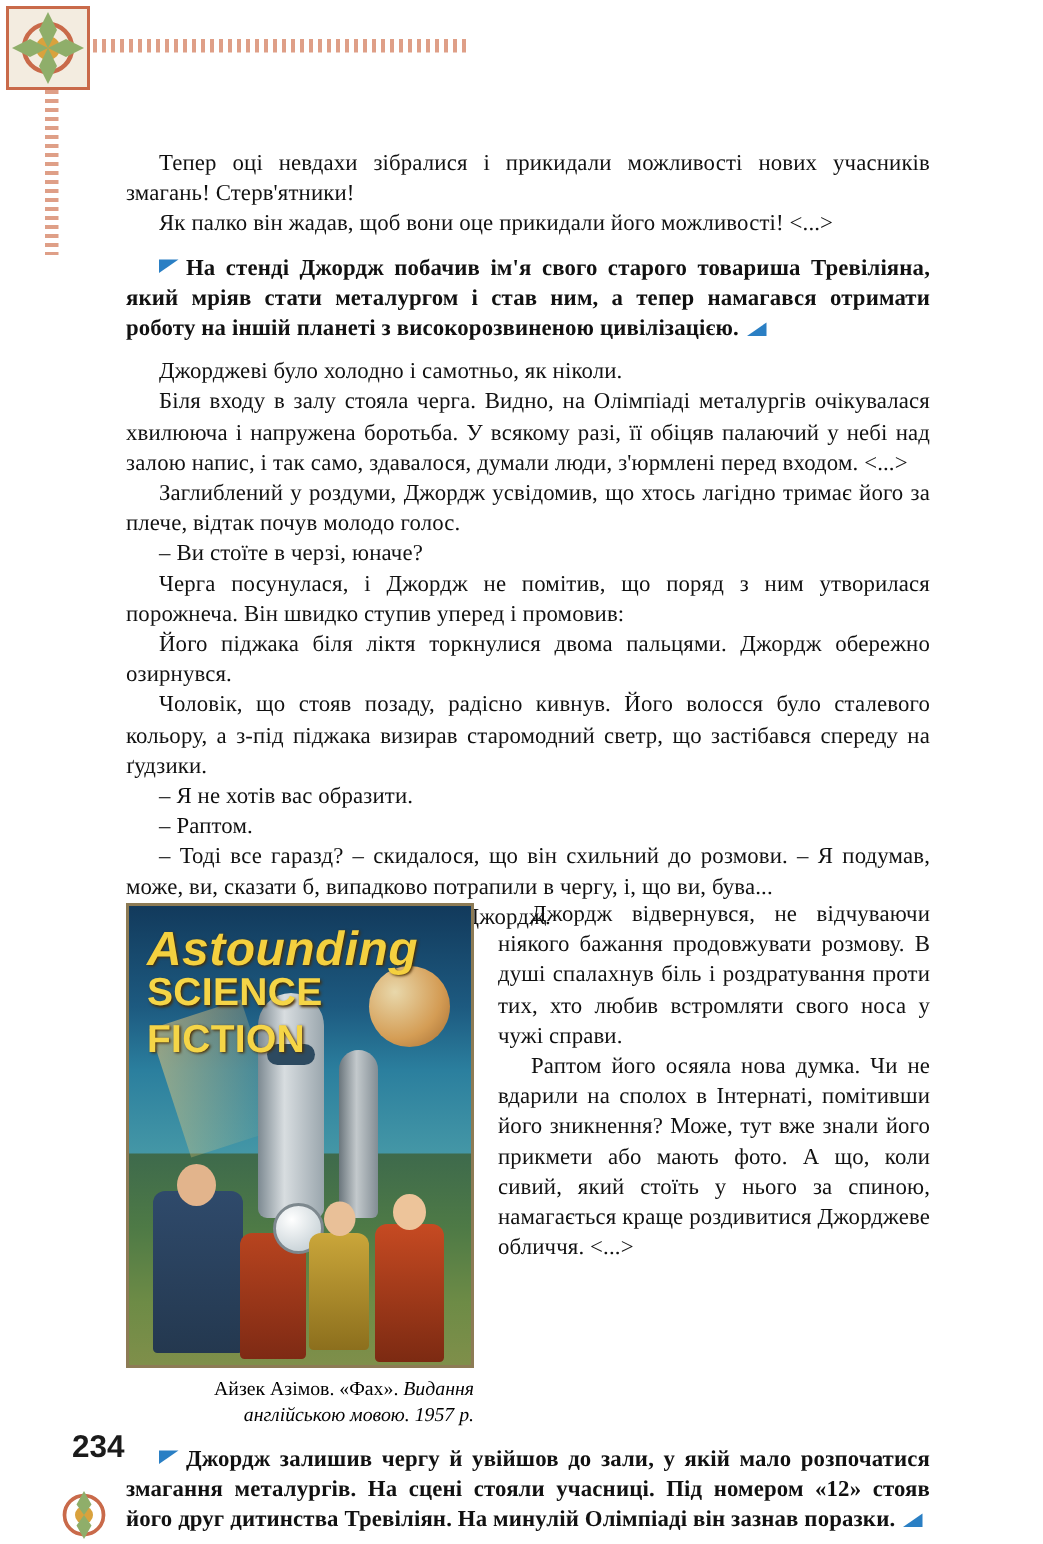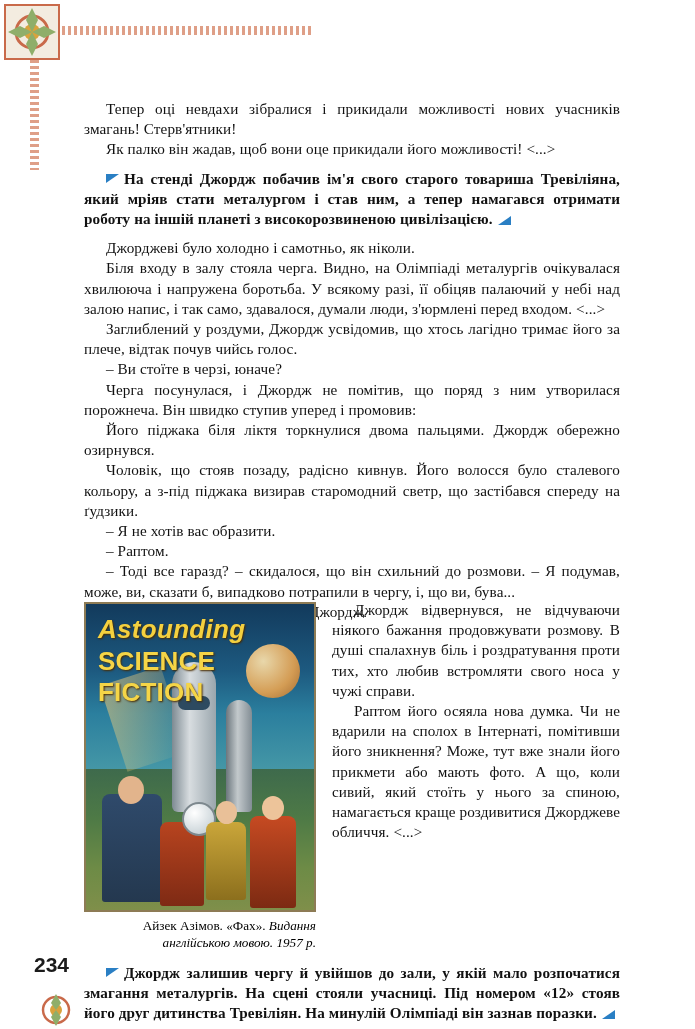--- a/index.html
+++ b/index.html
@@ -177,37 +177,37 @@
         border-radius: 50%; background: #edc49a; }
   .helmet {
     position: absolute; left: 96px; bottom: 74px; width: 30px; height: 30px;
     border-radius: 50%; background: radial-gradient(circle at 35% 30%, #ffffff, #b9c6cc);
     border: 2px solid #7d888e;
   }
   .title1 {
     position: absolute; left: 12px; top: 10px;
     font-family: "Liberation Sans", sans-serif;
     font-weight: bold; font-style: italic;
-    font-size: 26px; color: #f4d03f;
+    font-size: 32px; color: #f4d03f;
     text-shadow: 1px 1px 2px #4a2c00;
     letter-spacing: .3px;
   }
   .title2 {
     position: absolute; left: 12px; top: 42px;
     font-family: "Liberation Sans", sans-serif;
     font-weight: bold;
     font-size: 26px; color: #f5d547;
     text-shadow: 1px 1px 2px #4a2c00;
     letter-spacing: .2px;
   }
 
   
   .page-num {
     position: absolute;
-    left: 34px; bottom: 52px;
+    left: 48px; bottom: 52px;
     font-family: "Liberation Sans", sans-serif;
     font-size: 21px;
     font-weight: bold;
     color: #1b1b1b;
     margin-top: 28px;
   }
 </style>
 </head>
 <body>
 
@@ -237,21 +237,21 @@
 
   <p class="blk0">Тепер оці невдахи зібралися і прикидали можливості нових учасників змагань! Стерв'ятники!</p>
   <p>Як палко він жадав, щоб вони оце прикидали його можливості! &lt;...&gt;</p>
 
   <p class="marked" style="margin-top:9px;margin-bottom:9px;">
     <span class="tri"></span><span>На стенді Джордж побачив ім'я свого старого товариша Тревіліяна, який мріяв стати металургом і став ним, а тепер намагався отримати роботу на іншій планеті з високорозвиненою цивілізацією.</span><span class="tri-end"></span>
   </p>
 
   <p>Джорджеві було холодно і самотньо, як ніколи.</p>
   <p>Біля входу в залу стояла черга. Видно, на Олімпіаді металургів очікувалася хвилююча і напружена боротьба. У всякому разі, її обіцяв палаючий у небі над залою напис, і так само, здавалося, думали люди, з'юрмлені перед входом. &lt;...&gt;</p>
-  <p>Заглиблений у роздуми, Джордж усвідомив, що хтось лагідно тримає його за плече, відтак почув чийсь голос.</p>
+  <p>Заглиблений у роздуми, Джордж усвідомив, що хтось лагідно тримає його за плече, відтак почув молодо голос.</p>
   <p>– Ви стоїте в черзі, юначе?</p>
   <p>Черга посунулася, і Джордж не помітив, що поряд з ним утворилася порожнеча. Він швидко ступив уперед і промовив:</p>
   <p>Його піджака біля ліктя торкнулися двома пальцями. Джордж обережно озирнувся.</p>
   <p>Чоловік, що стояв позаду, радісно кивнув. Його волосся було сталевого кольору, а з-під піджака визирав старомодний светр, що застібався спереду на ґудзики.</p>
   <p>– Я не хотів вас образити.</p>
   <p>– Раптом.</p>
   <p>– Тоді все гаразд? – скидалося, що він схильний до розмови. – Я подумав, може, ви, сказати б, випадково потрапили в чергу, і, що ви, бува...</p>
   <p>– Що я, бува?.. – різко запитав Джордж.</p>
 </div>
 

